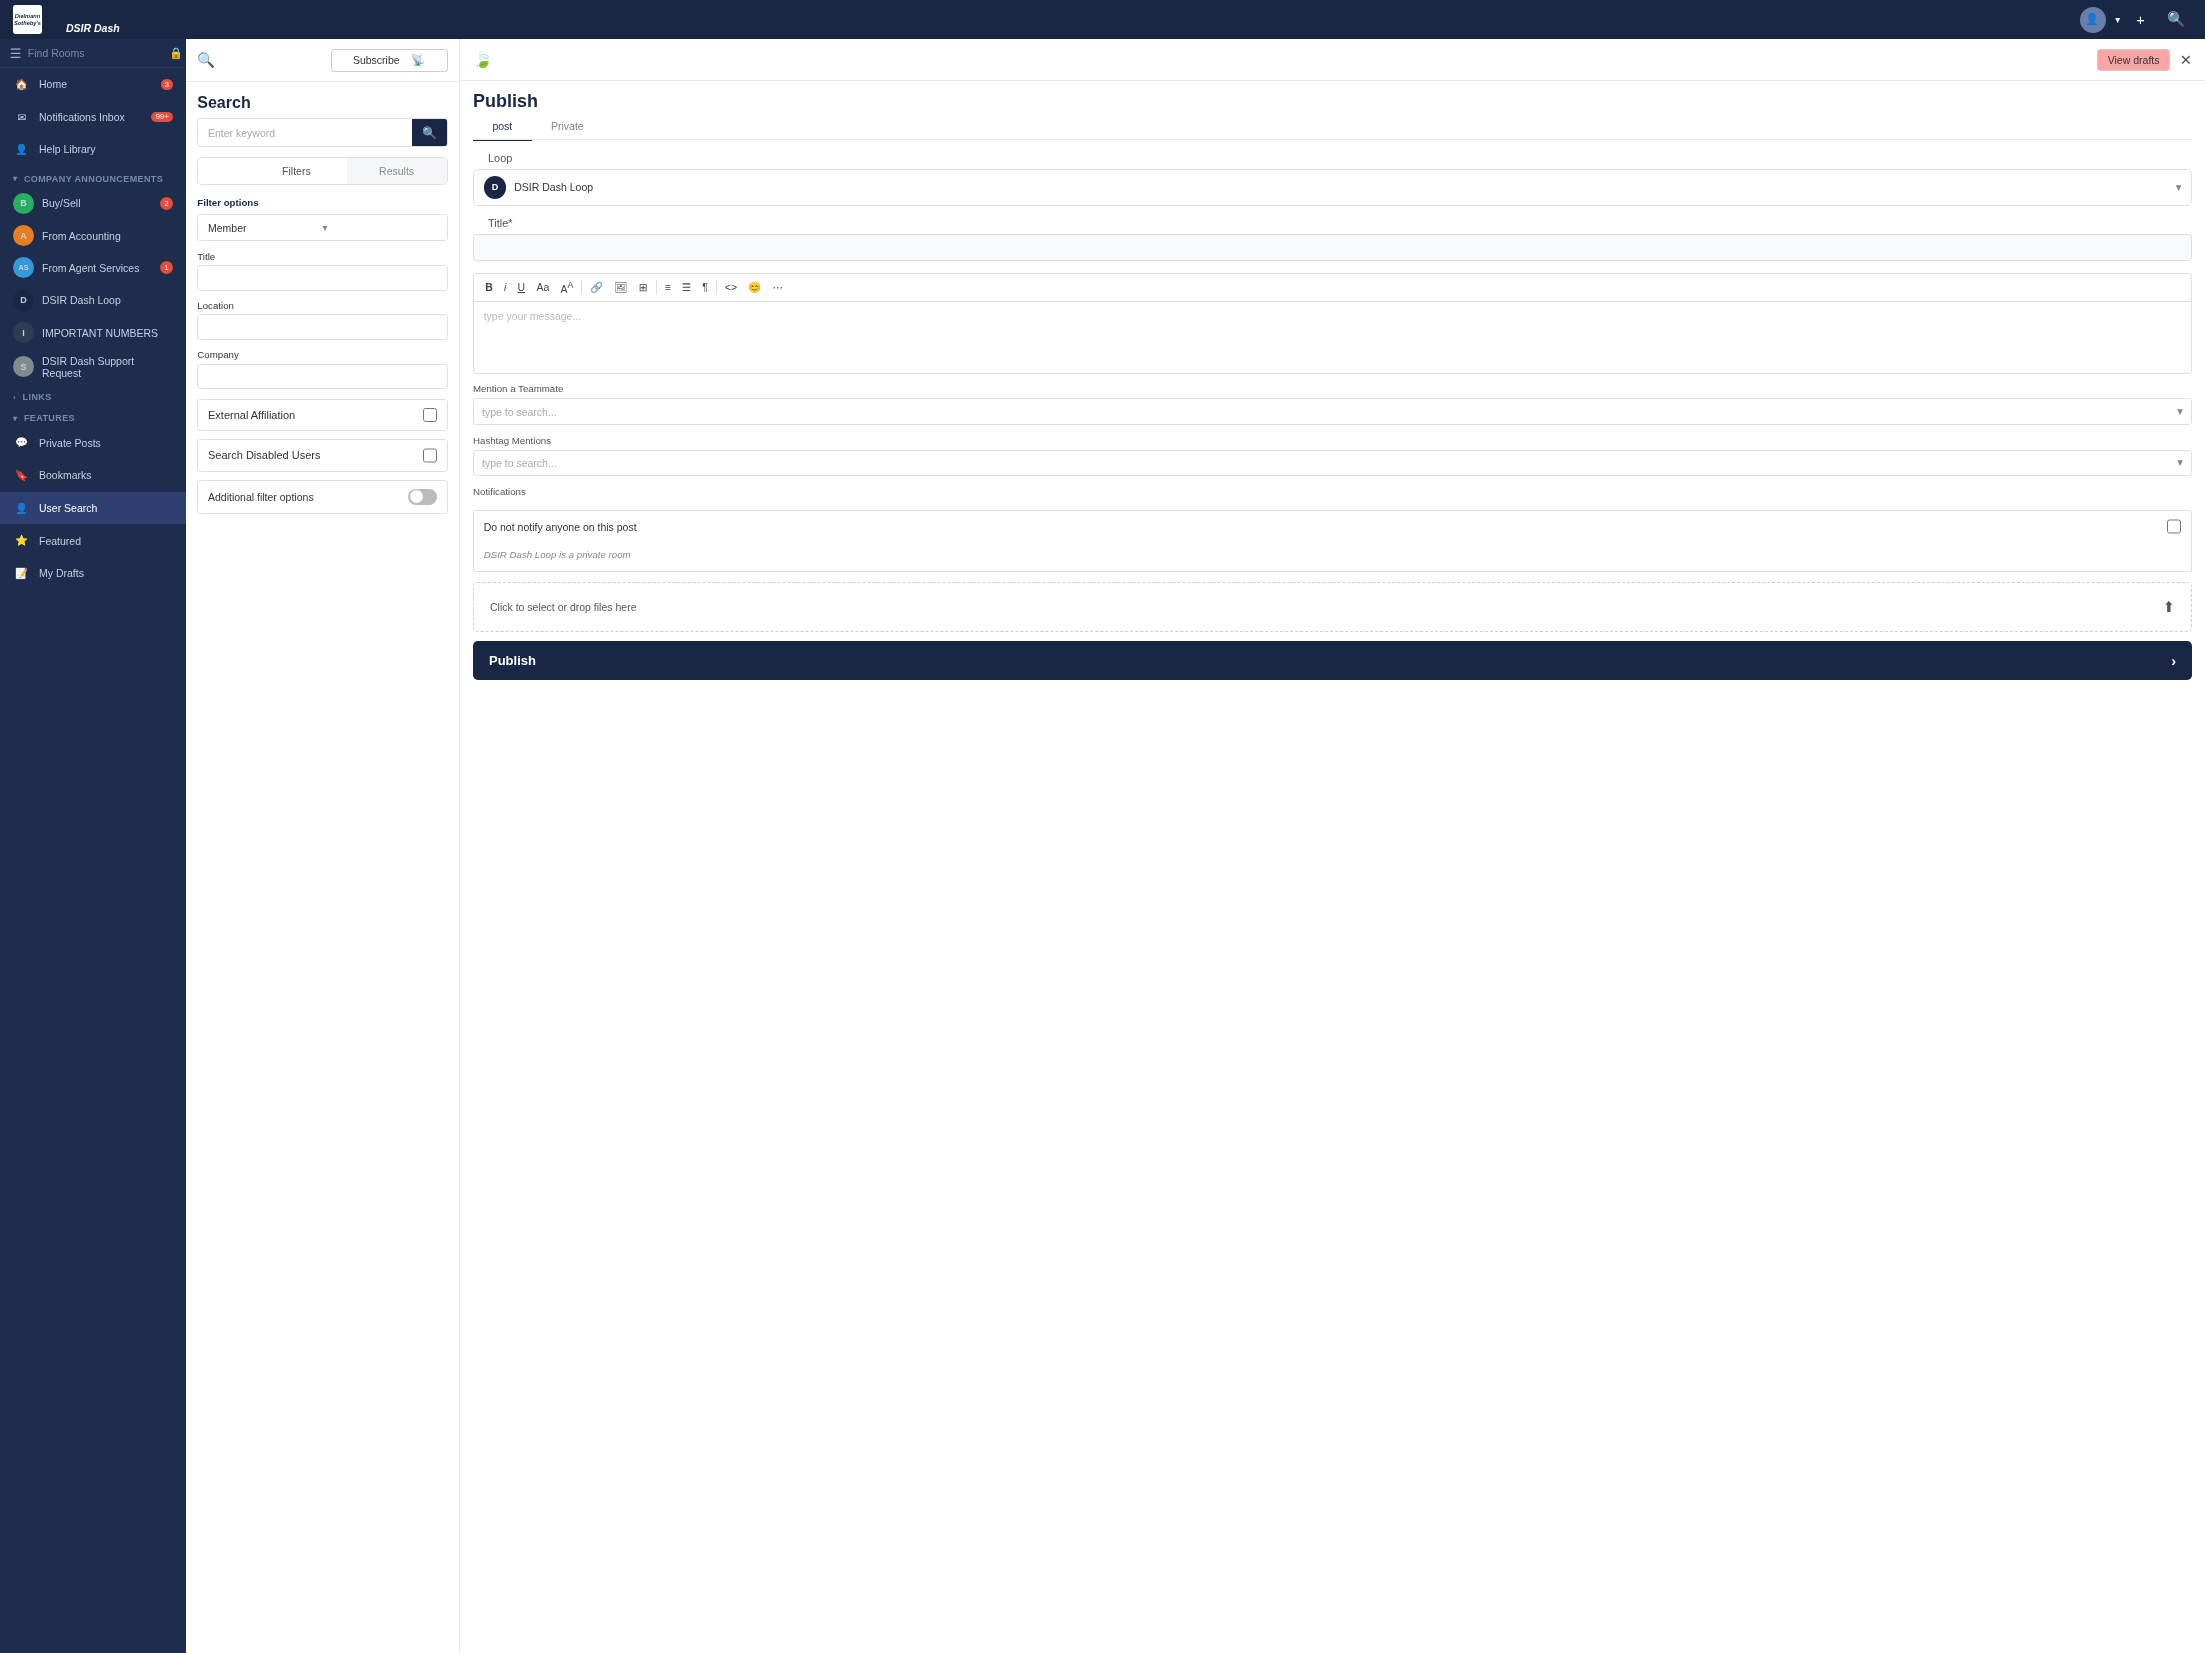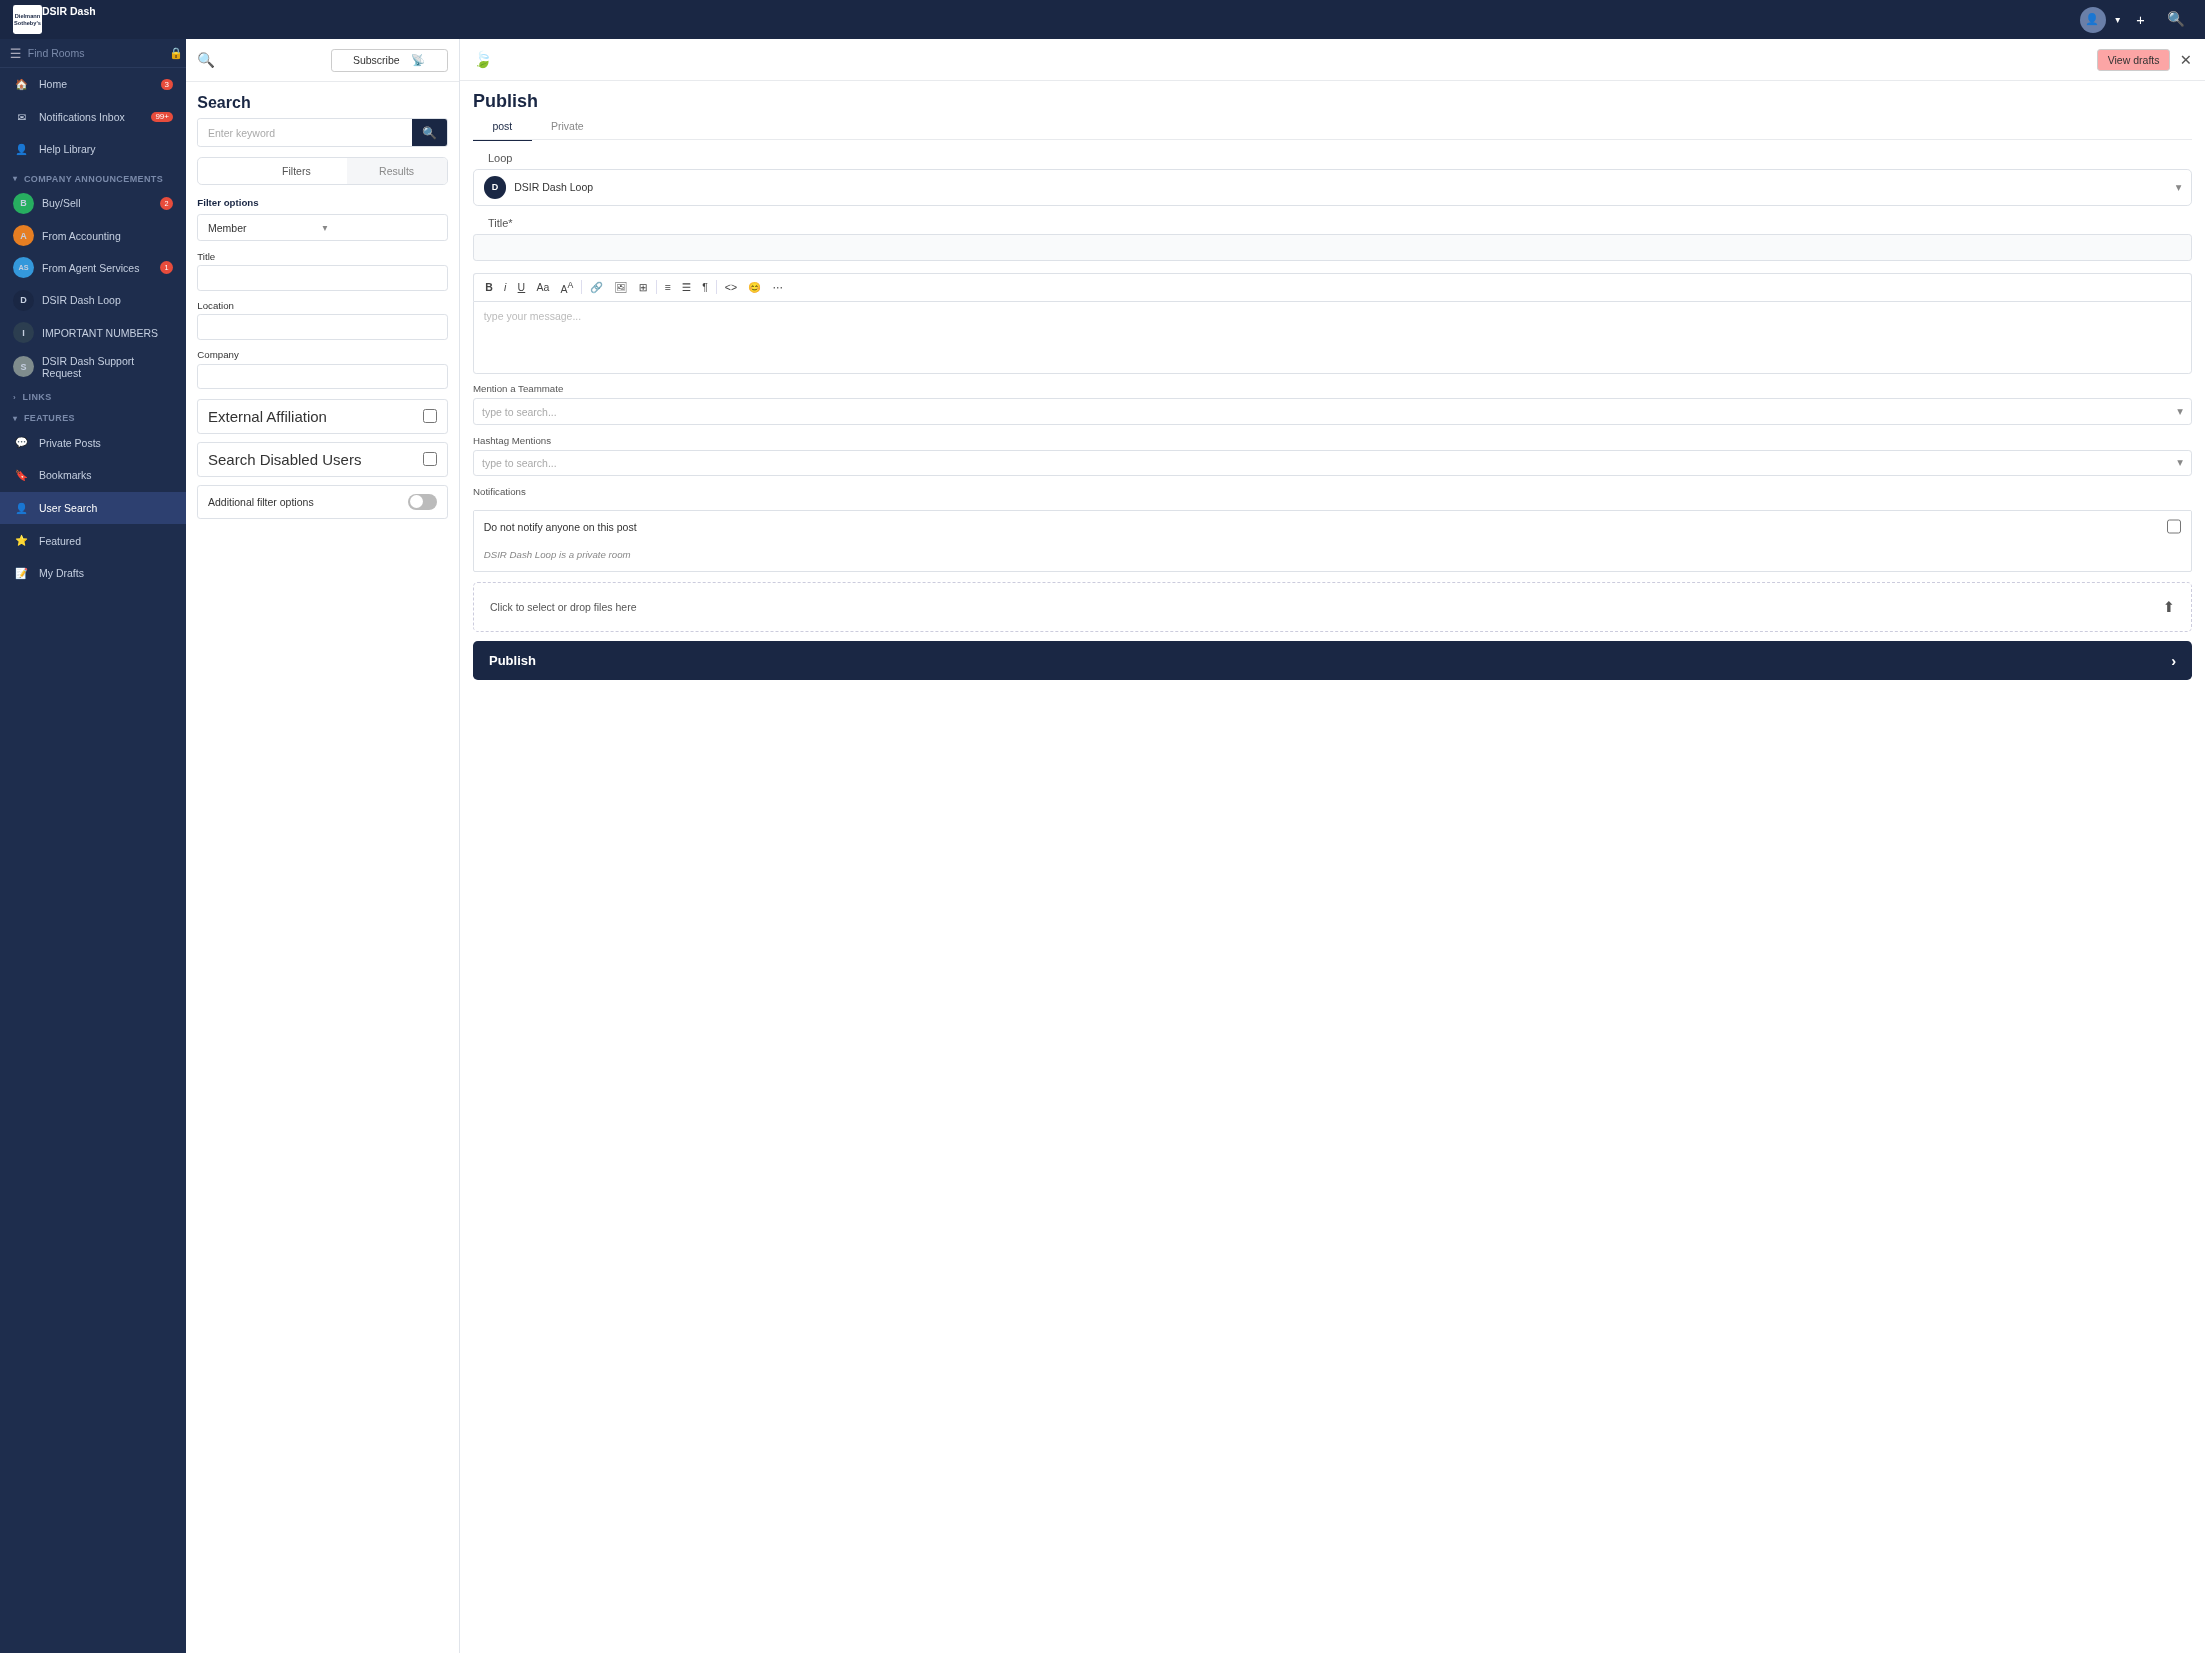--- a/index.html
+++ b/index.html
@@ -11,26 +11,27 @@
       height: 39px;
       display: flex;
       align-items: center;
       padding: 0 13px;
       gap: 9.7px;
       flex-shrink: 0;
       z-index: 100;
     }
     .brand-logo {
       display: flex;
-      align-items: flex-start;
-      gap: 0;
+      align-items: flex-end;
+      gap: 24px;
       color: white;
       font-size: 10.5px;
       font-weight: 600;
       white-space: nowrap;
+      font-style: italic;
     }
     .brand-logo-img {
       width: 29px;
       height: 29px;
       background: white;
       border-radius: 2.4px;
       display: flex;
       flex-direction: column;
       align-items: center;
       justify-content: center;
@@ -298,21 +299,21 @@
     }
     .filter-checkbox-row {
       display: flex;
       align-items: center;
       margin: 0 11.3px 8px;
       padding: 8px 9.7px;
       border: 0.8px solid #dde1e7;
       border-radius: 3.2px;
       background: white;
     }
-    .filter-checkbox-row span { flex: 1; font-size: 15px; color: #333; }
+    .filter-checkbox-row span { flex: 1; font-size: 11px; color: #333; }
     .filter-checkbox-row input[type=checkbox] { width: 14.5px; height: 14.5px; cursor: pointer; }
     .toggle-row {
       display: flex;
       align-items: center;
       margin: 0 11.3px 8px;
       padding: 8px 9.7px;
       border: 0.8px solid #dde1e7;
       border-radius: 3.2px;
       background: white;
     }

